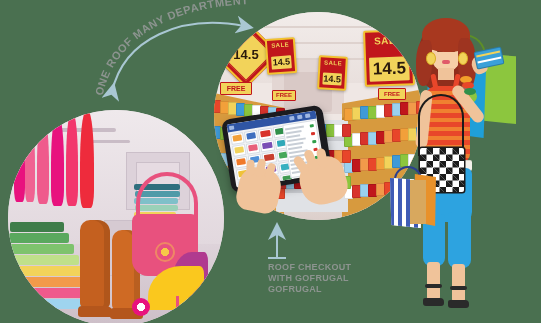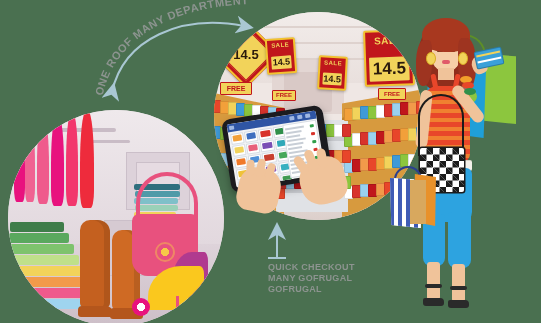--- a/index.html
+++ b/index.html
@@ -550,18 +550,18 @@
 
     <text font-family="Liberation Sans, sans-serif" font-size="11" font-weight="bold" fill="#8d9490" letter-spacing="0.6">
       <textPath href="#textArc" startOffset="2%" id="curved-textpath">ONE ROOF MANY DEPARTMENTS</textPath>
     </text>
 
     <line x1="277" y1="257" x2="277" y2="232" stroke="#a9c7d3" stroke-width="2" marker-end="url(#ah2)"></line>
     <line x1="268" y1="258" x2="286" y2="258" stroke="#a9c7d3" stroke-width="2"></line>
   </svg>
 
   <div id="label-checkout">
-    <div>QUICK CHECKOUT</div>
-    <div>MANY GOFRUGAL</div>
+    <div>ROOF CHECKOUT</div>
+    <div>WITH GOFRUGAL</div>
     <div>GOFRUGAL</div>
   </div>
 
 </div>
 
 </body></html>

